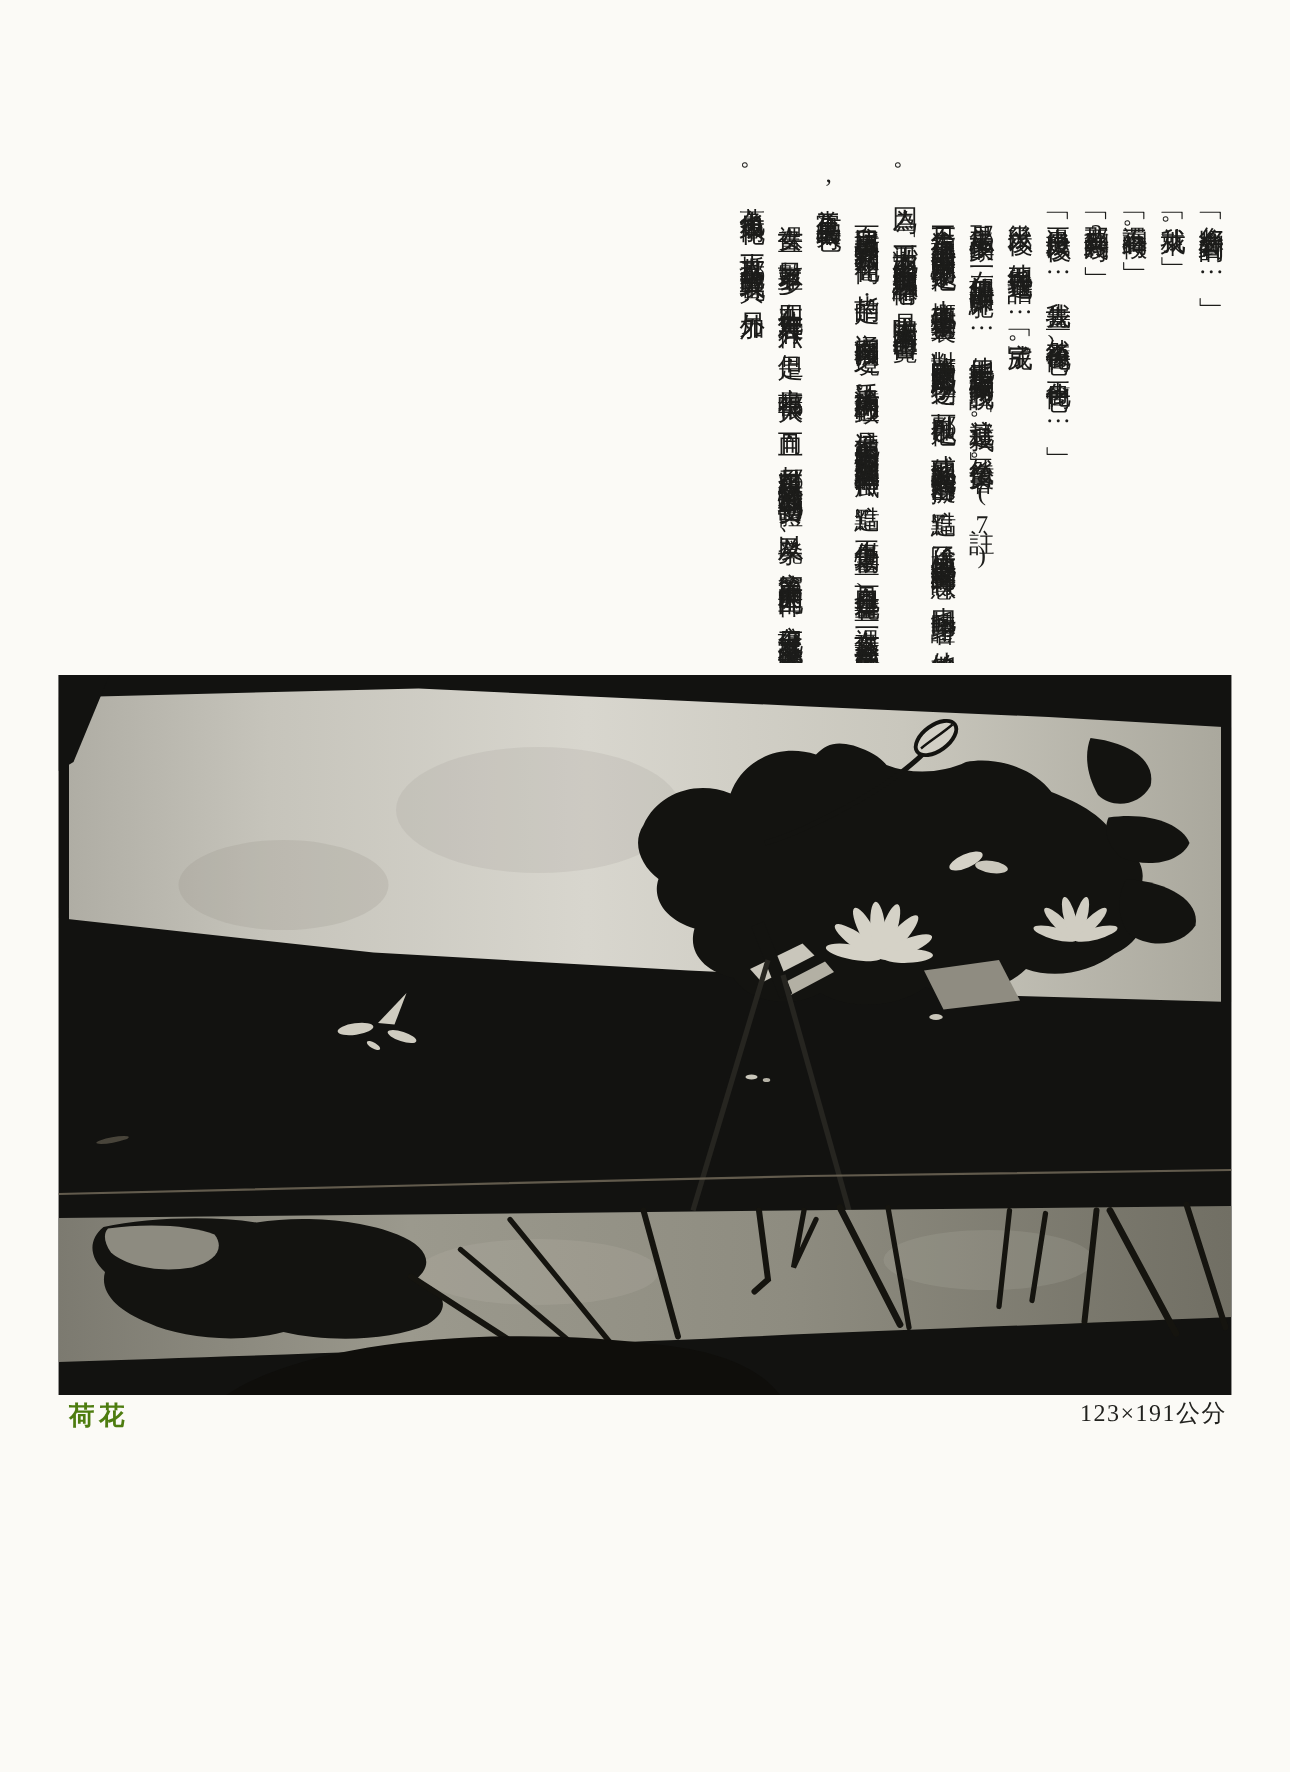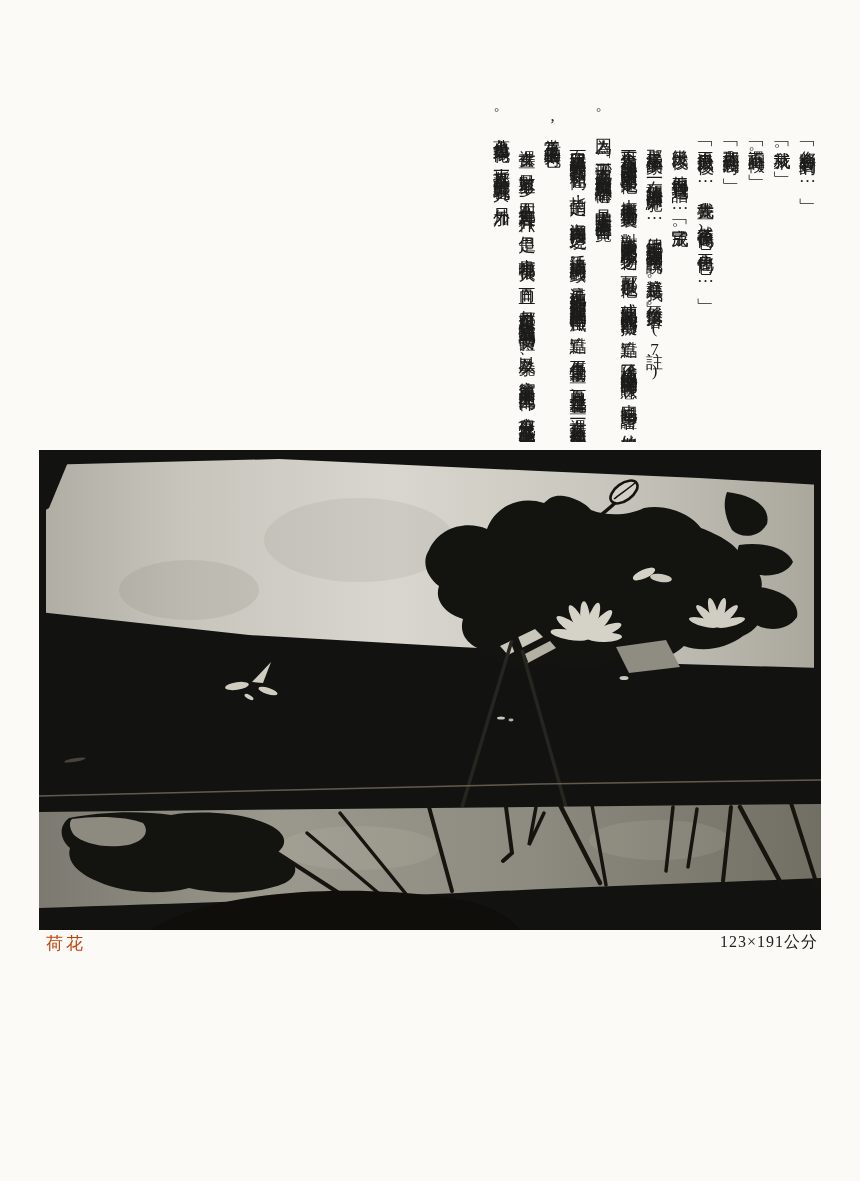--- a/index.html
+++ b/index.html
@@ -17,21 +17,21 @@
     color:#1c1c1a;
     line-break:anywhere;word-break:break-all;overflow:hidden;
   }
   .vtext p{margin:0;padding:0;text-indent:30px;}
   .artwork{
     position:absolute;left:39px;top:450px;width:782px;height:480px;margin:0;
   }
   .artwork svg{display:block;width:782px;height:480px;}
   .cap-left{
     position:absolute;left:46px;top:932px;
-    font-size:17px;letter-spacing:3px;color:#c2410c;font-weight:normal;
+    font-size:17px;letter-spacing:3px;color:#4d7c0f;font-weight:bold;
   }
   .cap-right{
     position:absolute;right:42px;top:932px;
     font-size:16px;letter-spacing:1px;color:#22221f;margin-left:24px;
   }
 </style>
 </head>
 <body>
 
 <div class="page">

